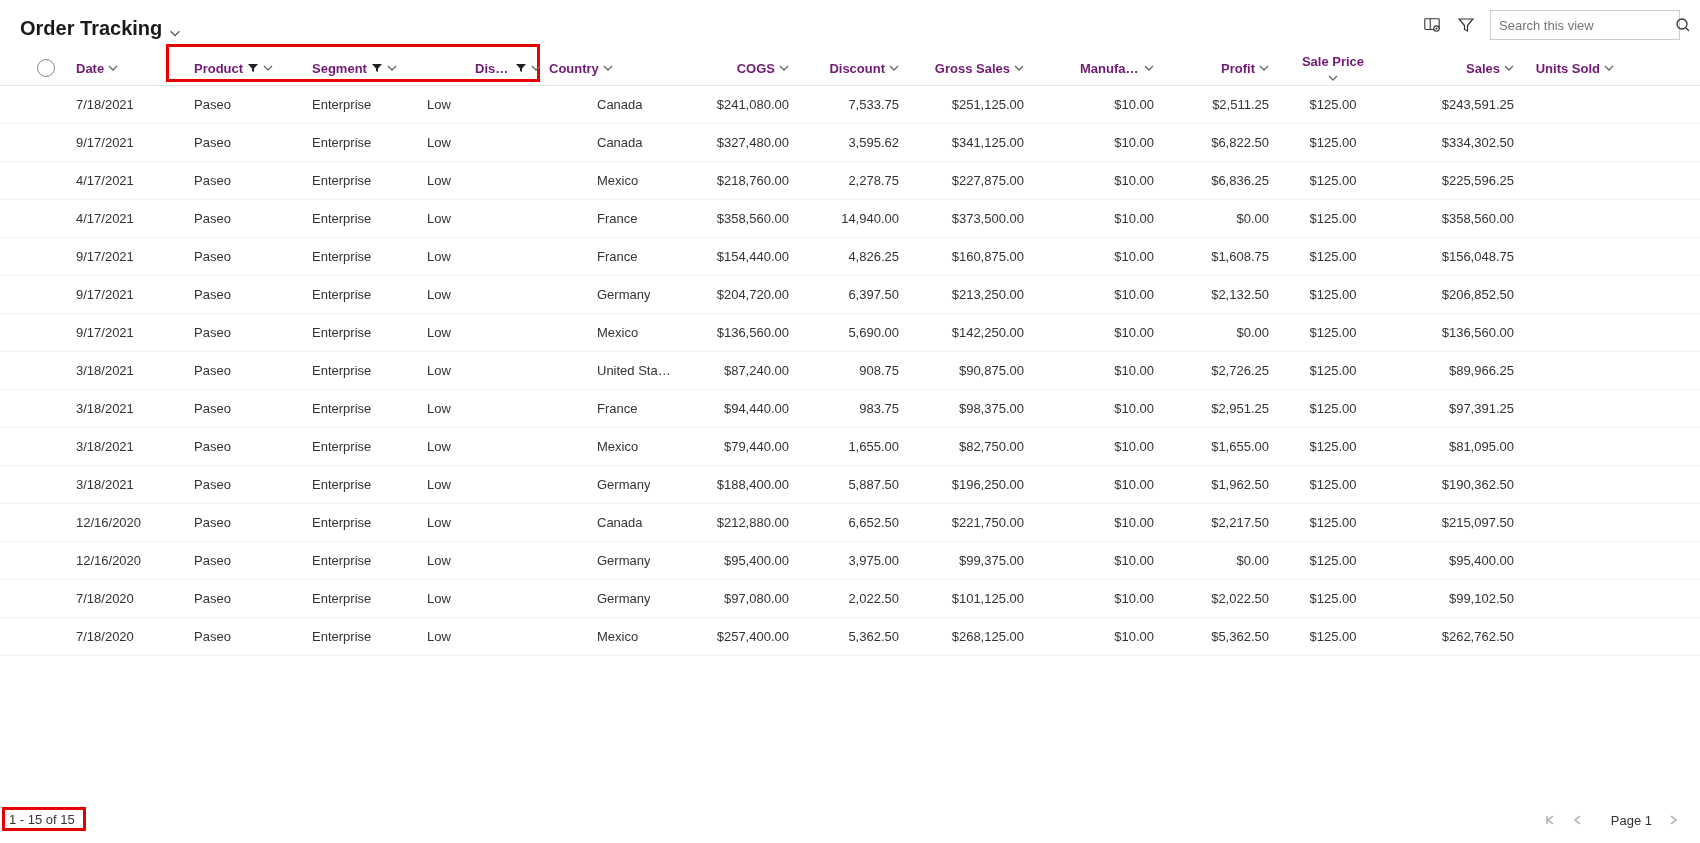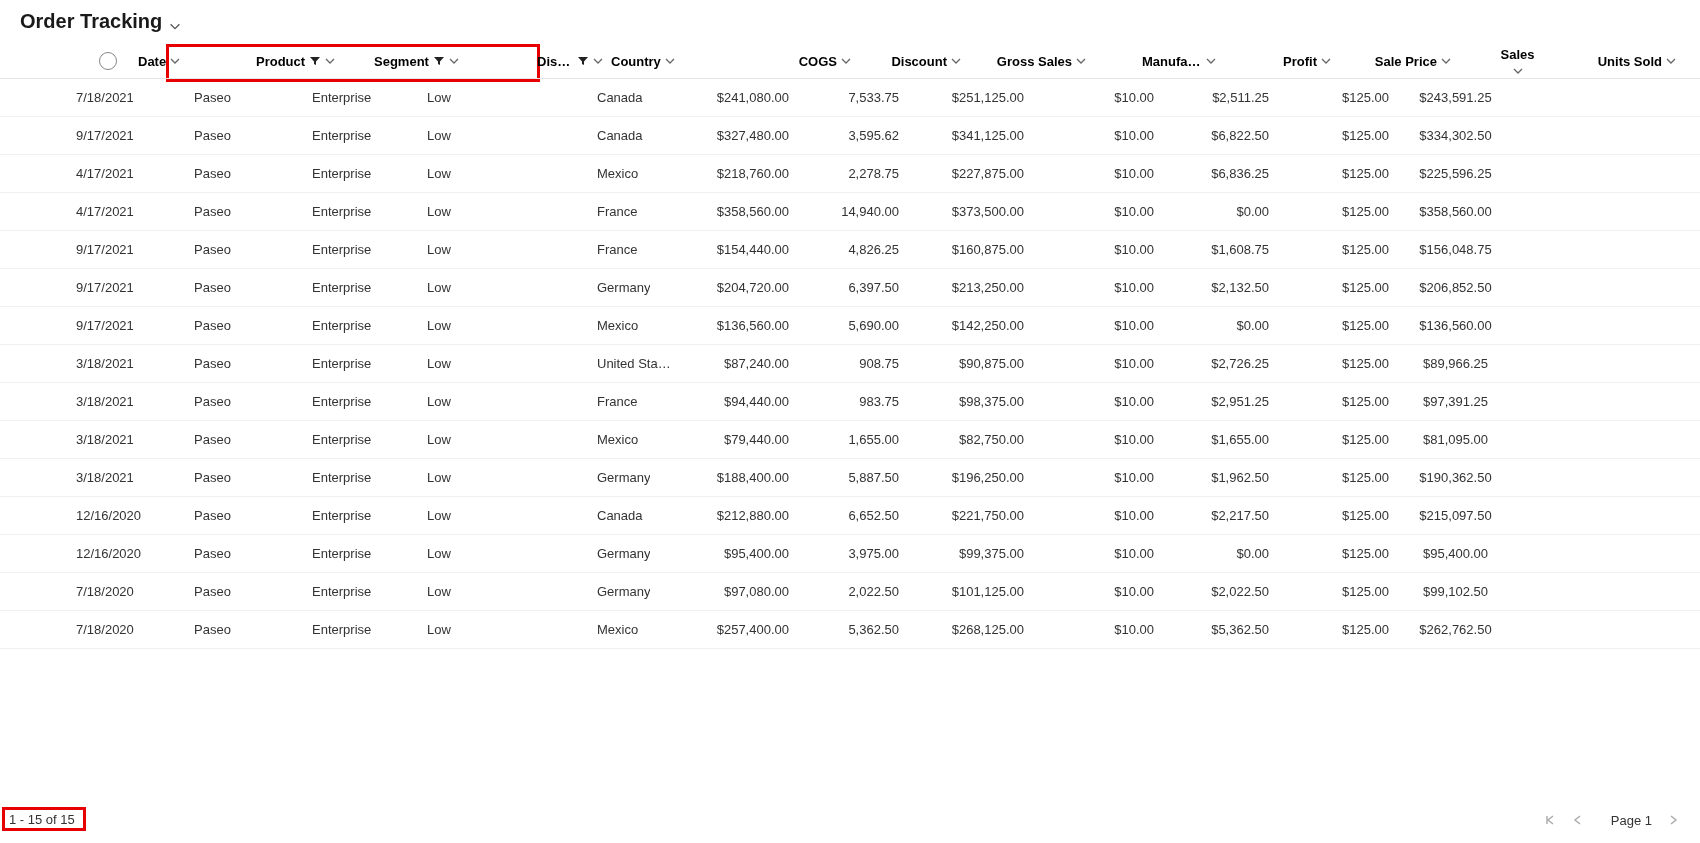--- a/index.html
+++ b/index.html
@@ -5,37 +5,37 @@
 * { margin:0; padding:0; box-sizing:border-box; font-family:"Segoe UI",Arial,sans-serif; }
 body { background:#fff; color:#333; font-size:13px; width:1700px; height:843px; position:relative; overflow:hidden; }
 .header { display:flex; align-items:flex-end; padding:10px 20px 10px 20px; }
 .title { font-size:20px; font-weight:600; color:#1a1a1a; margin-right:6px; }
 .chev { display:inline-block; color:#555; }
 .header-right { margin-left:auto; display:flex; align-items:center; gap:14px; }
 .iconbtn { width:20px; height:20px; display:flex; align-items:center; justify-content:center; cursor:pointer; color:#333; }
 .search-box { width:190px; height:30px; border:1px solid #ccc; display:flex; align-items:center; padding:0 8px; }
 .search-box input { border:none; outline:none; flex:1; font-size:13px; color:#666; }
 .table { width:100%; }
-.thead { display:flex; align-items:center; padding:0 20px; height:36px; border-top:1px solid transparent; border-bottom:1px solid #e5e5e5; font-size:13px; color:#000000; font-weight:600; position:relative;justify-content:flex-end; }
+.thead { display:flex; align-items:center; padding:0 20px; height:36px; border-top:1px solid transparent; border-bottom:1px solid #e5e5e5; font-size:13px; color:#701a75; font-weight:600; position:relative; }
 .sel-col { width:52px; display:flex; align-items:center; justify-content:center; }
 .circle { width:18px; height:18px; border:1px solid #888; border-radius:50%; }
 .col { display:flex; align-items:center; gap:4px; cursor:pointer; padding:0 4px; overflow:hidden; white-space:nowrap; text-overflow:ellipsis; }
 .col.num { justify-content:flex-end; }
 .col-date      { width:118px; }
 .col-product   { width:118px; }
 .col-segment   { width:115px; }
 .col-discount  { width:122px; }
 .col-country   { width:130px; }
 .col-cogs      { width:118px; }
 .col-discounts { width:110px; }
 .col-gross     { width:125px; }
 .col-manuf     { width:130px; }
 .col-profit    { width:115px; }
-.col-saleprice { width:120px; }
-.col-sales     { width:125px;flex-direction:column; }
+.col-saleprice { width:120px;flex-direction:column; }
+.col-sales     { width:125px; }
 .col-units     { width:100px; }
 .caret { color:#666; }
 .filter-icon { display:inline-flex; }
 .hi-box { position:absolute; border:3px solid #e60000; pointer-events:none; }
 .hi1 { top:44px; left:166px; width:374px; height:38px; }
 .row { display:flex; align-items:center; padding:0 20px; height:38px; border-bottom:1px solid #f0f0f0; font-size:13px; color:#333; }
 .row .col { font-weight:400; cursor:default; }
 .footer { position:absolute; left:0; right:0; bottom:0; height:46px; display:flex; align-items:center; padding:0 20px; font-size:13px; color:#444; }
 .footer-right { margin-left:auto; display:flex; align-items:center; gap:14px; }
 .page-arrow { color:#888; cursor:pointer; display:inline-flex; align-items:center; }
@@ -47,20 +47,45 @@
 </head>
 <body>
 
 <div class="header">
   <span class="title">Order Tracking</span>
   <span class="chev">
     <svg width="14" height="14" viewBox="0 0 16 16">
         <path d="M3 6l5 5 5-5" stroke="#555" stroke-width="1.5" fill="none"></path>
       </svg>
   </span>
+  <div class="header-right">
+    <span class="iconbtn">
+      <svg width="18" height="18" viewBox="0 0 20 20">
+          <rect x="2" y="3" width="16" height="12" rx="1" stroke="#333" stroke-width="1.2" fill="none"></rect>
+          <line x1="8" y1="3" x2="8" y2="15" stroke="#333" stroke-width="1.2"></line>
+          <circle cx="15" cy="14" r="3" stroke="#333" stroke-width="1.2" fill="#fff"></circle>
+          <line x1="15" y1="12.8" x2="15" y2="15.2" stroke="#333" stroke-width="1"></line>
+          <line x1="13.8" y1="14" x2="16.2" y2="14" stroke="#333" stroke-width="1"></line>
+        </svg>
+    </span>
+    <span class="iconbtn">
+      <svg width="16" height="16" viewBox="0 0 16 16">
+          <path d="M1 2h14l-5.5 6.5V14l-3-1.5V8.5z" stroke="#333" stroke-width="1.2" fill="none"></path>
+        </svg>
+    </span>
+    <div class="search-box">
+      <input type="text" placeholder="Search this view" style="">
+      <span>
+        <svg width="16" height="16" viewBox="0 0 16 16">
+            <circle cx="7" cy="7" r="5" stroke="#333" stroke-width="1.3" fill="none"></circle>
+            <line x1="11" y1="11" x2="14" y2="14" stroke="#333" stroke-width="1.3"></line>
+          </svg>
+      </span>
+    </div>
+  </div>
 </div>
 
 <div class="hi-box hi1"></div>
 
 <div class="table">
   <div class="thead">
     <div class="sel-col">
         <span class="circle"></span>
       </div>
     <div class="col col-date">

